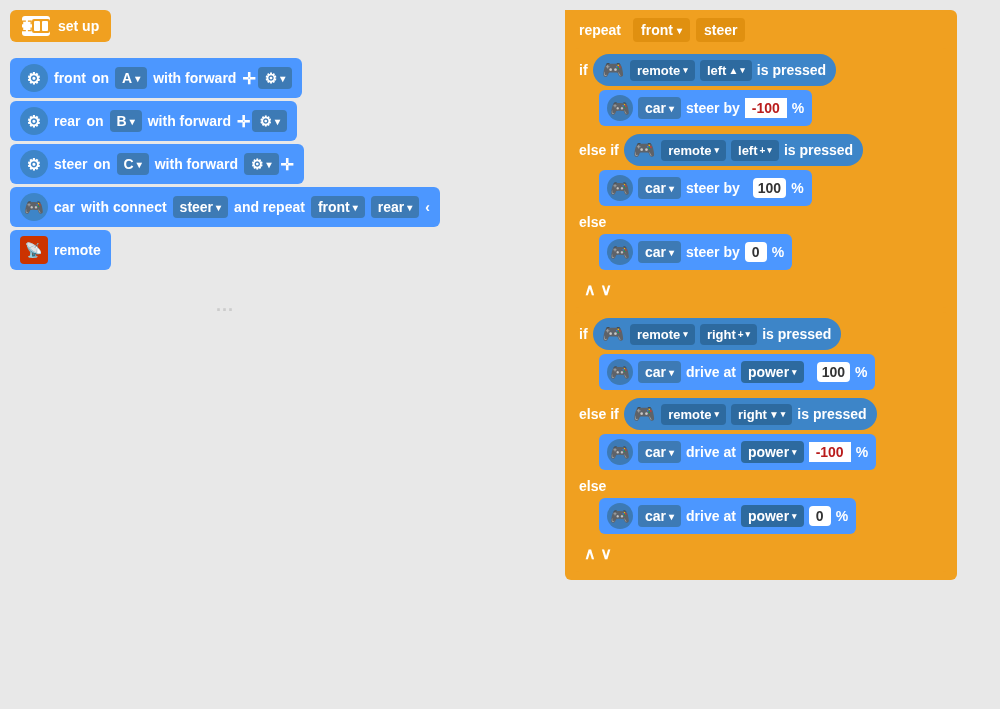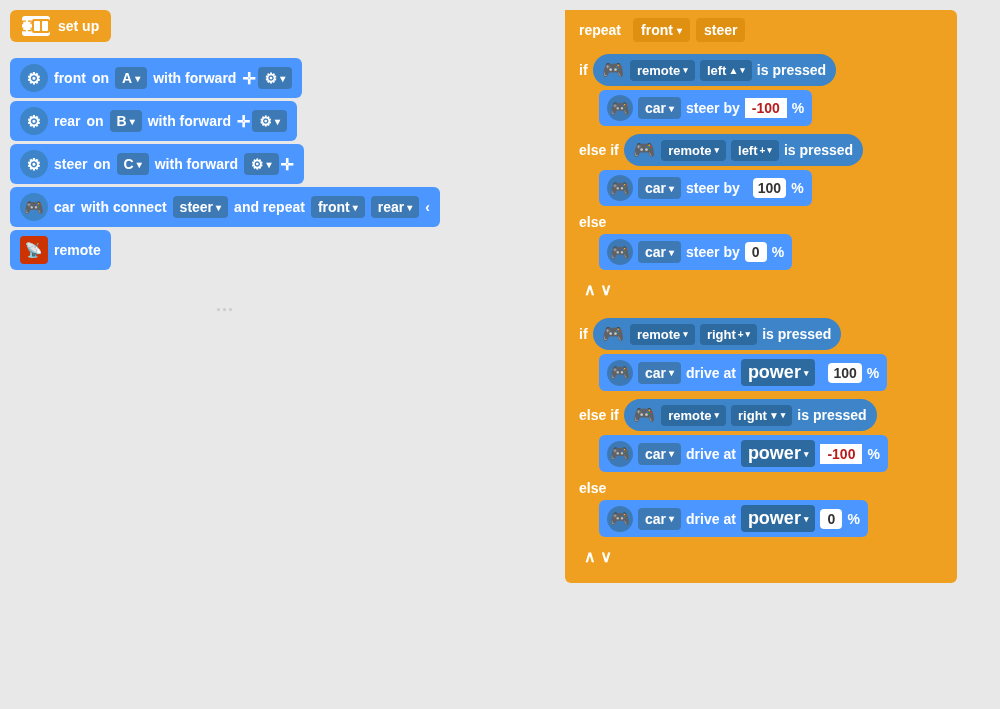--- a/index.html
+++ b/index.html
@@ -262,21 +262,21 @@
 
     .power-dd {
       background: #2d6a9f;
       color: white;
       border-radius: 4px;
       padding: 3px 7px;
       display: inline-flex;
       align-items: center;
       gap: 3px;
       font-weight: bold;
-      font-size: 18px;
+      font-size: 14px;
     }
     .power-dd::after { content: '▾'; font-size: 9px; }
 
     .dots-icon {
       font-size: 18px;
       color: #ccc;
     }
   </style>
 </head>
 <body>

